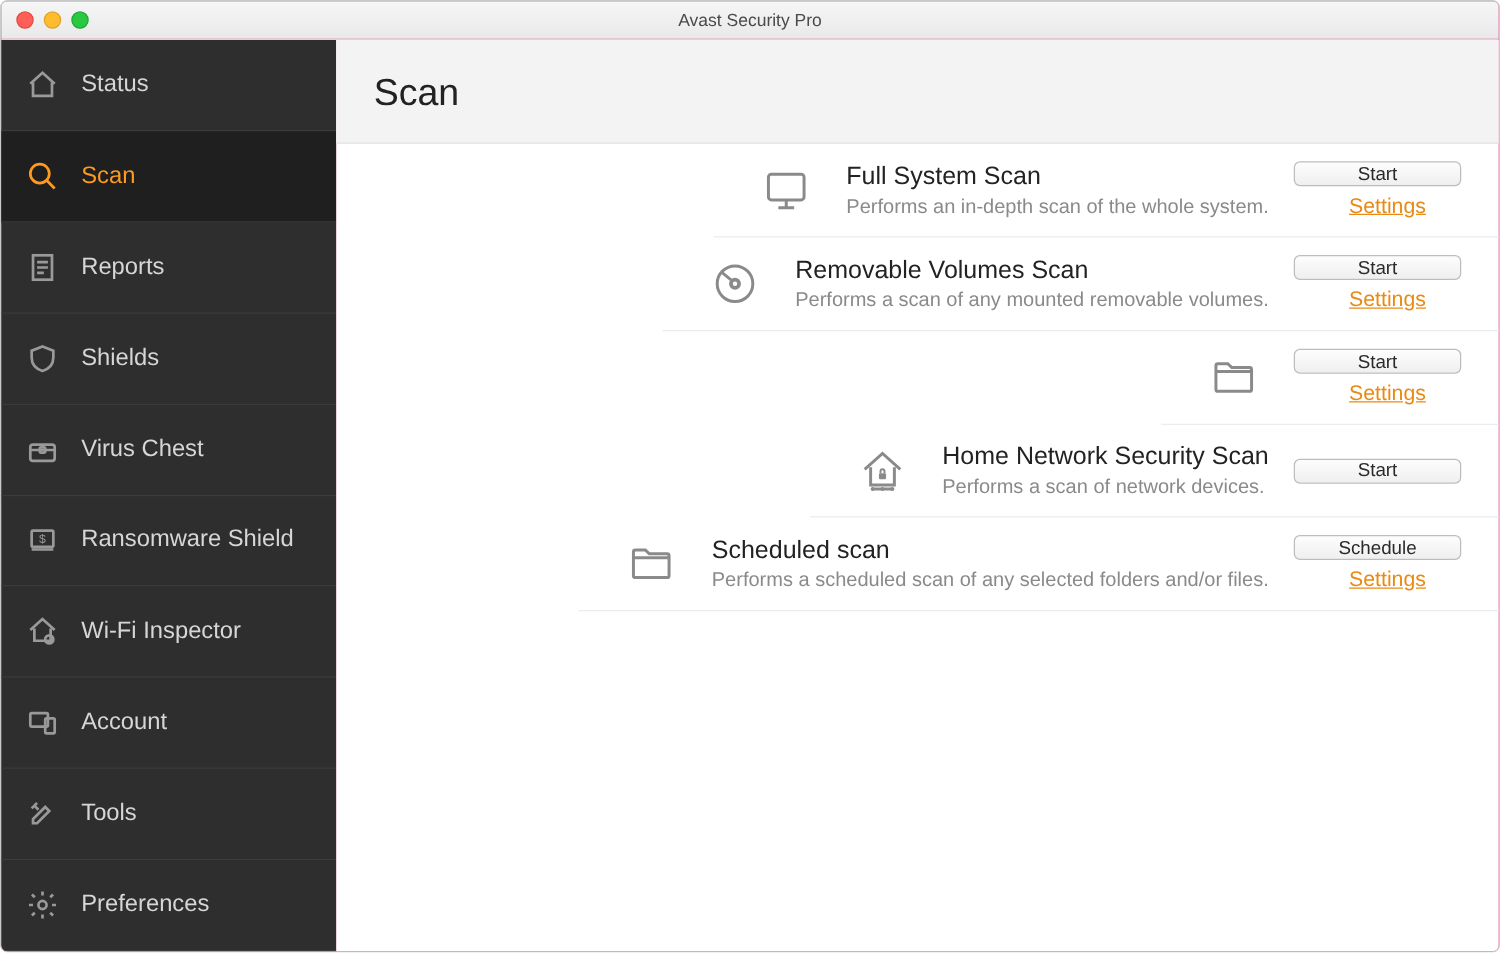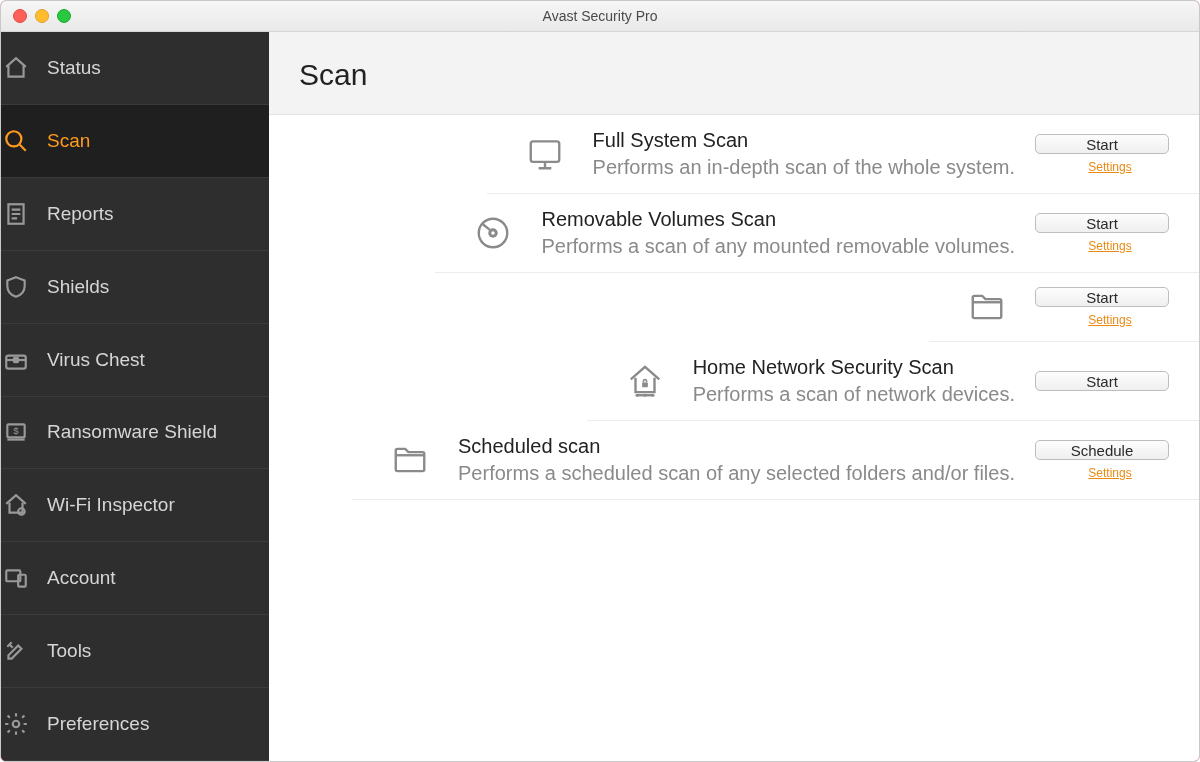--- a/index.html
+++ b/index.html
@@ -61,20 +61,21 @@
     background: #2e2e2e;
     color: #cfcfcf;
     flex: 0 0 auto;
     display: flex;
     flex-direction: column;
   }
   .sidebar-item {
     display: flex;
     align-items: center;
     height: 73px;
+    padding-left: 18px;
     gap: 16px;
     font-size: 19px;
     color: #d6d6d6;
     border-bottom: 1px solid #3b3b3b;
     cursor: pointer;
   }
   .sidebar-item.active {
     background: #1f1f1f;
     color: #ff9a1f;
   }
@@ -128,21 +129,21 @@
   .scan-text {
     flex: 1 1 auto;
     min-width: 0;
   }
   .scan-title {
     font-size: 20px;
     color: #222;
     margin-bottom: 4px;
   }
   .scan-desc {
-    font-size: 20px;
+    font-size: 16px;
     color: #8a8a8a;
   }
   .scan-actions {
     display: flex;
     flex-direction: column;
     align-items: center;
     gap: 6px;
     flex: 0 0 auto;
   }
   .btn-start {
@@ -150,21 +151,21 @@
     height: 20px;
     border: 1px solid #bdbdbd;
     border-radius: 5px;
     background: linear-gradient(#fdfdfd, #efefef);
     font-size: 15px;
     color: #2a2a2a;
     cursor: pointer;
     padding: 0 14px;
   }
   .settings-link {
-    font-size: 12px;
+    font-size: 17px;
     color: #e98a14;
     text-decoration: underline;
     cursor: pointer;
     margin-left: 16px;
   }
 </style>
 </head>
 <body>
 
 <div class="window">

